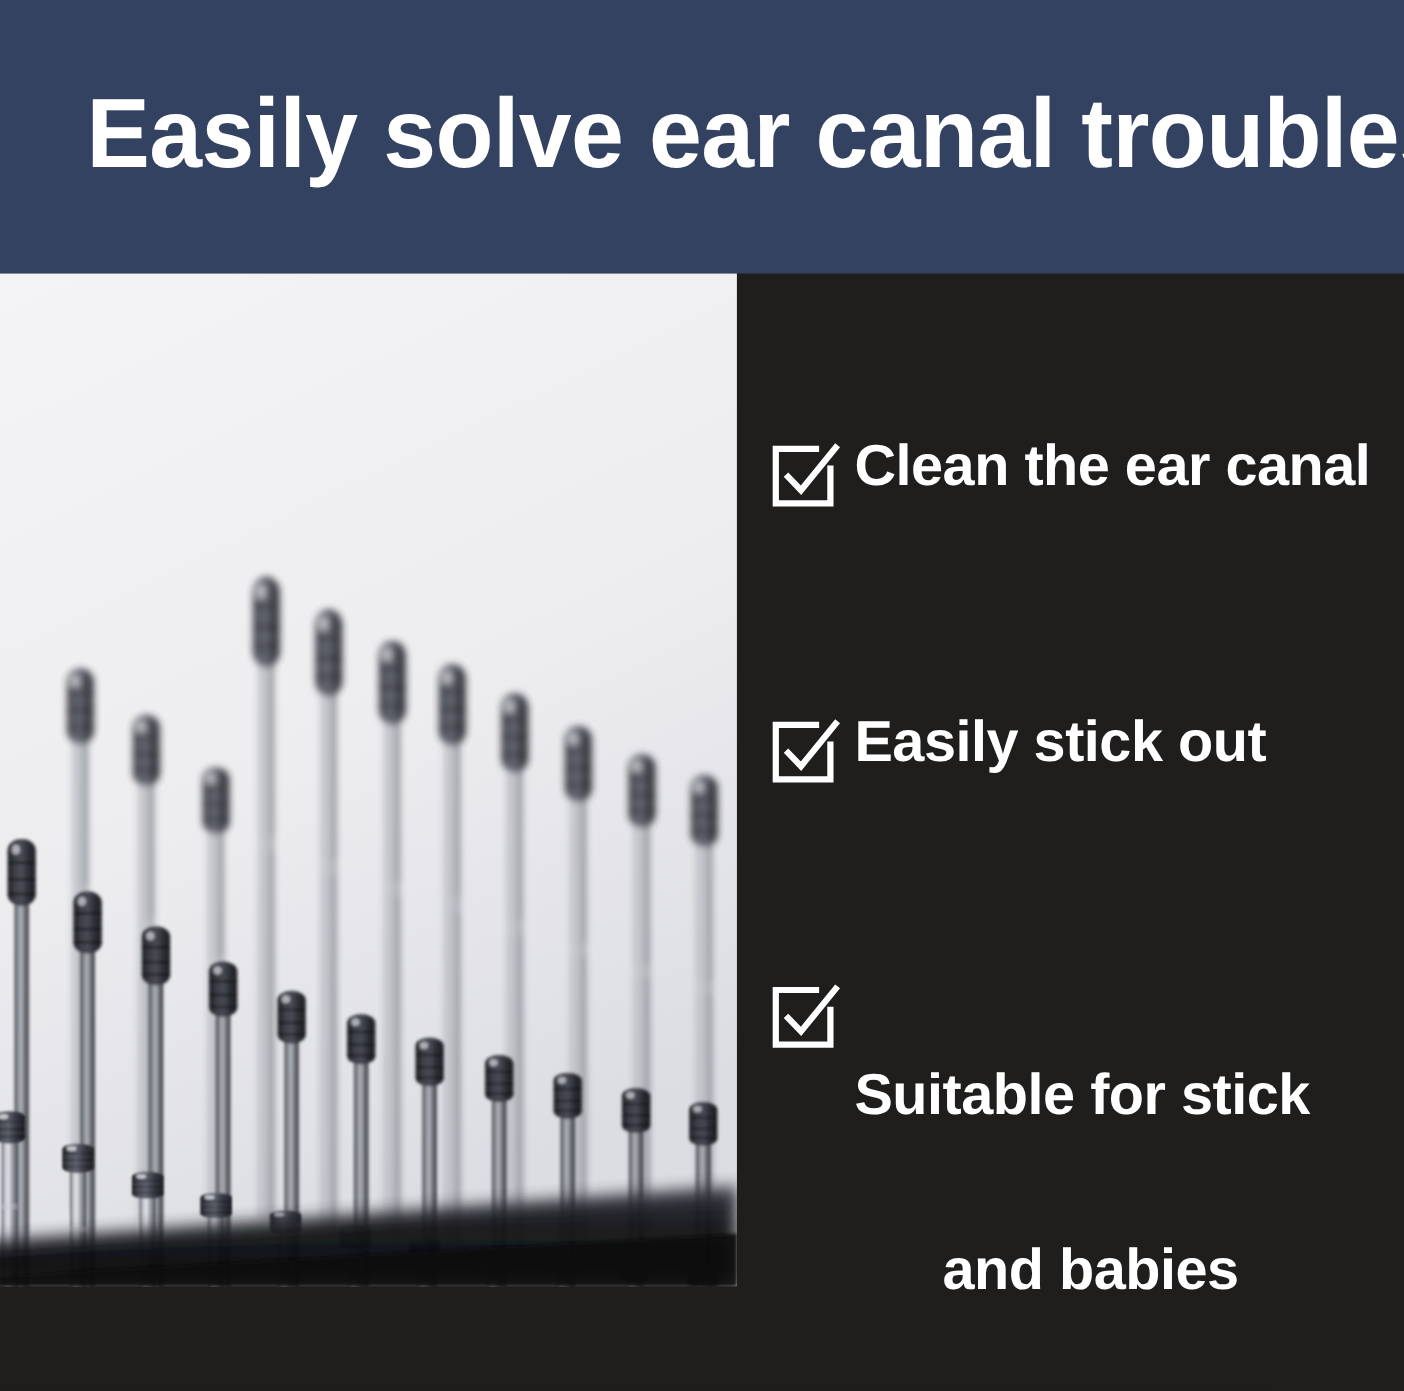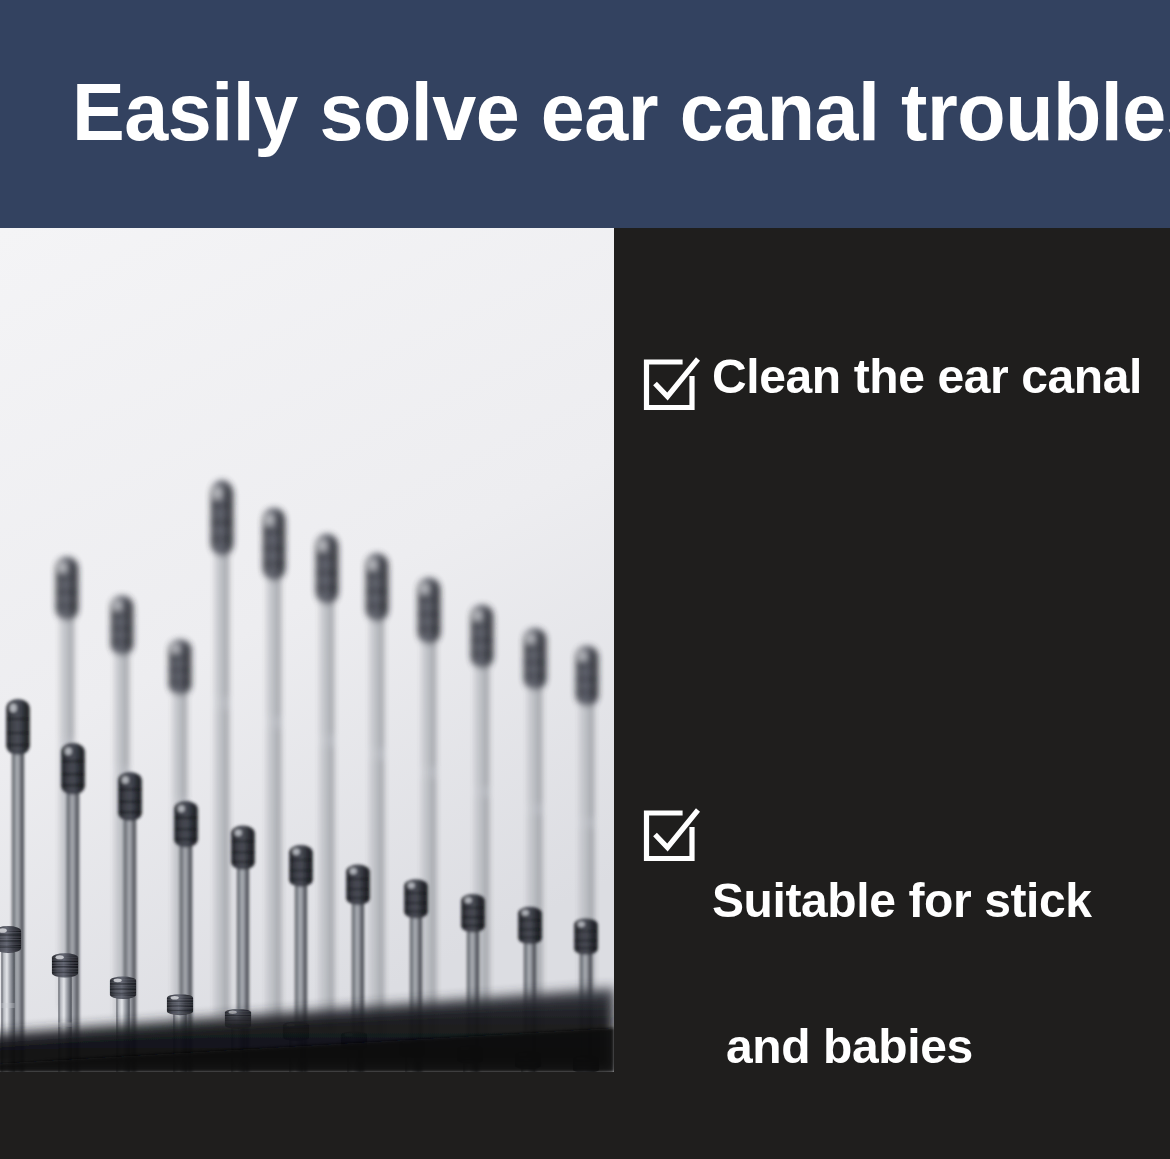--- a/index.html
+++ b/index.html
@@ -44,21 +44,21 @@
     left:0; top:228px;
     width:614px; height:844px;
     overflow:hidden;
     background:#efeff1;
   }
   #photo-svg { display:block; width:614px; height:844px; }
 
   
   #features {
     position:absolute;
-    left:614px; top:216px;
+    left:614px; top:228px;
     width:556px; height:931px;
   }
   .feature {
     position:absolute;
     left:0;
     display:flex;
     align-items:flex-start;
   }
   .feature-1 { top:132px; }
   .feature-2 { top:362px; }
@@ -79,21 +79,21 @@
     font-size:48px;
     line-height:1.52;
     letter-spacing:-0.4px;
     margin-left:10px;
     margin-top:-7px;
     white-space:pre-line;
   }
   .feature-3 .feature-text {
     text-indent:0;
   }
-  .feature-3 .line2 { display:block; padding-left:14px; }
+  .feature-3 .line2 { display:block; padding-left:14px;text-align:center; }
 </style>
 </head>
 <body>
 
 <div id="page">
 
   <div id="banner">
     <div id="banner-title">Easily solve ear canal troubles</div>
   </div>
 
@@ -249,20 +249,29 @@
     <div class="feature feature-1">
       <span class="checkbox">
         <svg viewBox="0 0 62 62" fill="none" xmlns="http://www.w3.org/2000/svg">
           <path d="M52 26.5 V55.5 H6.5 V10 H40" stroke="#ffffff" stroke-width="5.2" stroke-linecap="square" stroke-linejoin="miter" fill="none"></path>
           <path d="M15 31.5 L27.5 44.5 L58 7" stroke="#ffffff" stroke-width="5.2" stroke-linecap="butt" stroke-linejoin="miter" fill="none"></path>
         </svg>
       </span>
       <span class="feature-text">Clean the ear canal</span>
     </div>
 
+    <div class="feature feature-2">
+      <span class="checkbox">
+        <svg viewBox="0 0 62 62" fill="none" xmlns="http://www.w3.org/2000/svg">
+          <path d="M52 26.5 V55.5 H6.5 V10 H40" stroke="#ffffff" stroke-width="5.2" stroke-linecap="square" stroke-linejoin="miter" fill="none"></path>
+          <path d="M15 31.5 L27.5 44.5 L58 7" stroke="#ffffff" stroke-width="5.2" stroke-linecap="butt" stroke-linejoin="miter" fill="none"></path>
+        </svg>
+      </span>
+      <span class="feature-text">Easily stick out</span>
+    </div>
 
     <div class="feature feature-3">
       <span class="checkbox">
         <svg viewBox="0 0 62 62" fill="none" xmlns="http://www.w3.org/2000/svg">
           <path d="M52 26.5 V55.5 H6.5 V10 H40" stroke="#ffffff" stroke-width="5.2" stroke-linecap="square" stroke-linejoin="miter" fill="none"></path>
           <path d="M15 31.5 L27.5 44.5 L58 7" stroke="#ffffff" stroke-width="5.2" stroke-linecap="butt" stroke-linejoin="miter" fill="none"></path>
         </svg>
       </span>
       <span class="feature-text">
         <span class="line1">Suitable for stick</span><br>

